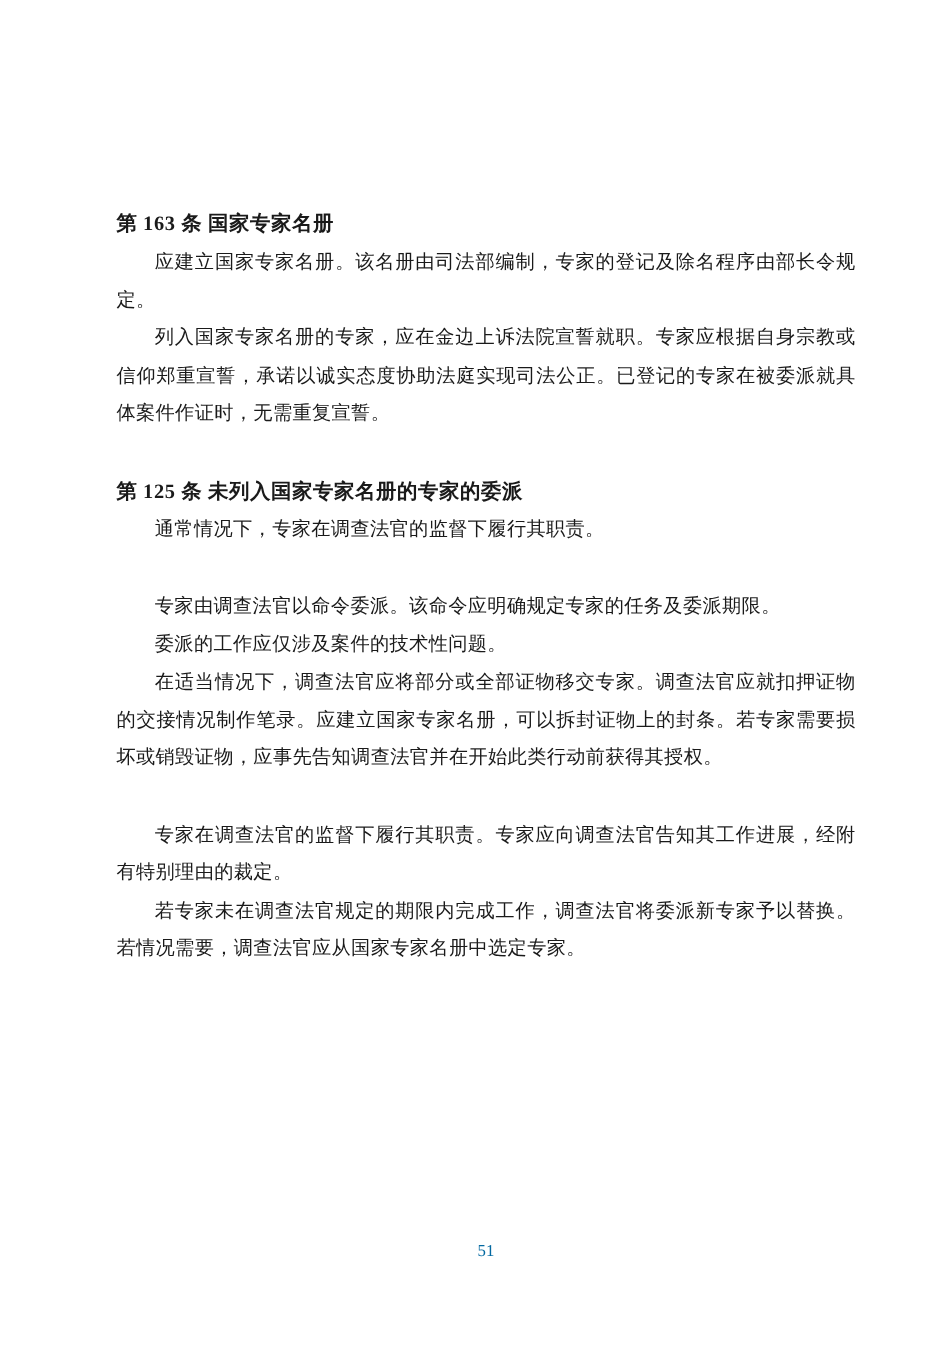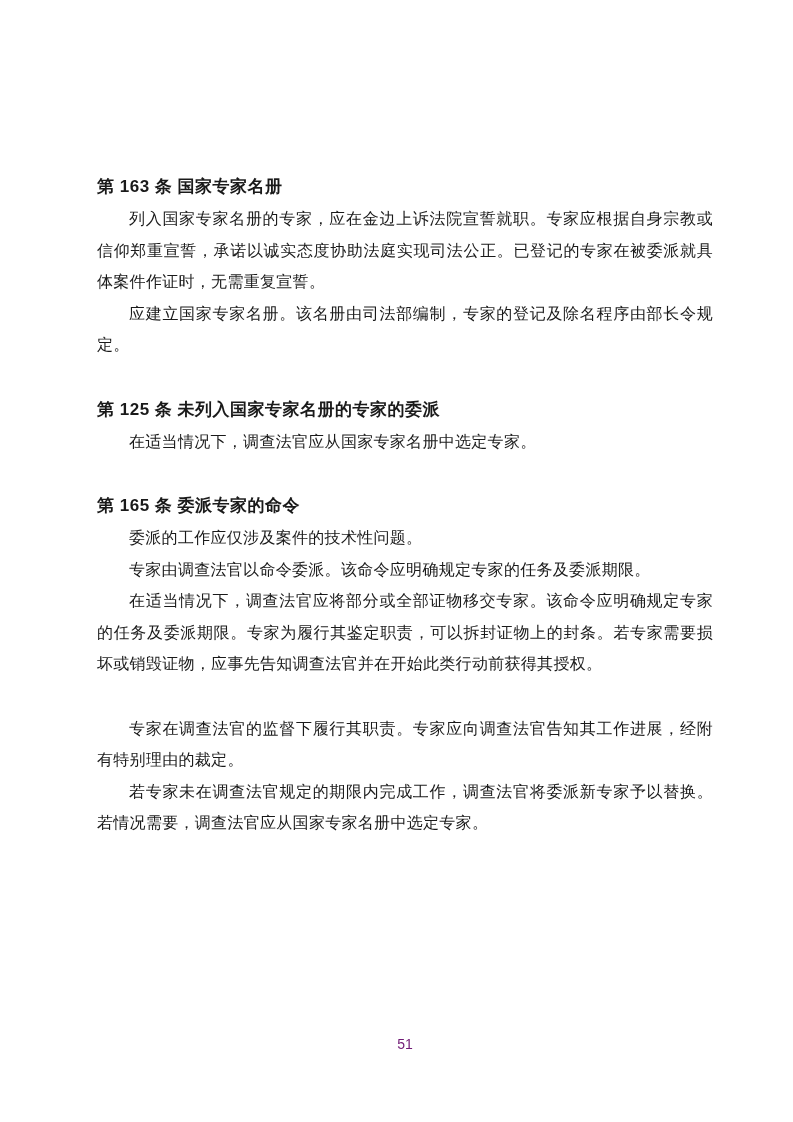--- a/index.html
+++ b/index.html
@@ -5,21 +5,21 @@
   html, body {
     margin: 0;
     padding: 0;
     background: #ffffff;
   }
   .page {
     position: relative;
     width: 793px;
     height: 1122px;
     background: #ffffff;
-    font-family: Liberation Sans, sans-serif;
+    font-family: Liberation Serif, serif;
     color: #1a1a1a;
     overflow: hidden;
   }
   .content {
     position: absolute;
     left: 97px;
     top: 171px;
     width: 616px;
   }
   .article { margin: 0; }
@@ -41,45 +41,44 @@
     letter-spacing: 0.3px;
   }
   .footer {
     position: absolute;
     left: 97px;
     top: 1034px;
     width: 616px;
     text-align: center;
     font-size: 14px;
     line-height: 20px;
-    color: #701a75;
+    color: #0369a1;
   }
 </style>
 </head>
 <body>
 
 <div class="page">
   <div class="content">
 
     <section class="article">
       <h2 class="article-title">第 163 条 国家专家名册</h2>
+      <p>应建立国家专家名册。该名册由司法部编制，专家的登记及除名程序由部长令规定。</p>
       <p>列入国家专家名册的专家，应在金边上诉法院宣誓就职。专家应根据自身宗教或信仰郑重宣誓，承诺以诚实态度协助法庭实现司法公正。已登记的专家在被委派就具体案件作证时，无需重复宣誓。</p>
-      <p>应建立国家专家名册。该名册由司法部编制，专家的登记及除名程序由部长令规定。</p>
     </section>
 
     <section class="article">
       <h2 class="article-title">第 125 条 未列入国家专家名册的专家的委派</h2>
-      <p>在适当情况下，调查法官应从国家专家名册中选定专家。</p>
+      <p>通常情况下，专家在调查法官的监督下履行其职责。</p>
     </section>
 
     <section class="article">
-      <h2 class="article-title">第 165 条 委派专家的命令</h2>
+      <p>专家由调查法官以命令委派。该命令应明确规定专家的任务及委派期限。</p>
       <p>委派的工作应仅涉及案件的技术性问题。</p>
-      <p>专家由调查法官以命令委派。该命令应明确规定专家的任务及委派期限。</p>
-      <p>在适当情况下，调查法官应将部分或全部证物移交专家。该命令应明确规定专家的任务及委派期限。专家为履行其鉴定职责，可以拆封证物上的封条。若专家需要损坏或销毁证物，应事先告知调查法官并在开始此类行动前获得其授权。</p>
+      <p>在适当情况下，调查法官应将部分或全部证物移交专家。调查法官应就扣押证物的交接情况制作笔录。应建立国家专家名册，可以拆封证物上的封条。若专家需要损坏或销毁证物，应事先告知调查法官并在开始此类行动前获得其授权。</p>
     </section>
 
     <section class="article">
       <p>专家在调查法官的监督下履行其职责。专家应向调查法官告知其工作进展，经附有特别理由的裁定。</p>
       <p>若专家未在调查法官规定的期限内完成工作，调查法官将委派新专家予以替换。若情况需要，调查法官应从国家专家名册中选定专家。</p>
     </section>
 
   </div>
 
   <div class="footer">

